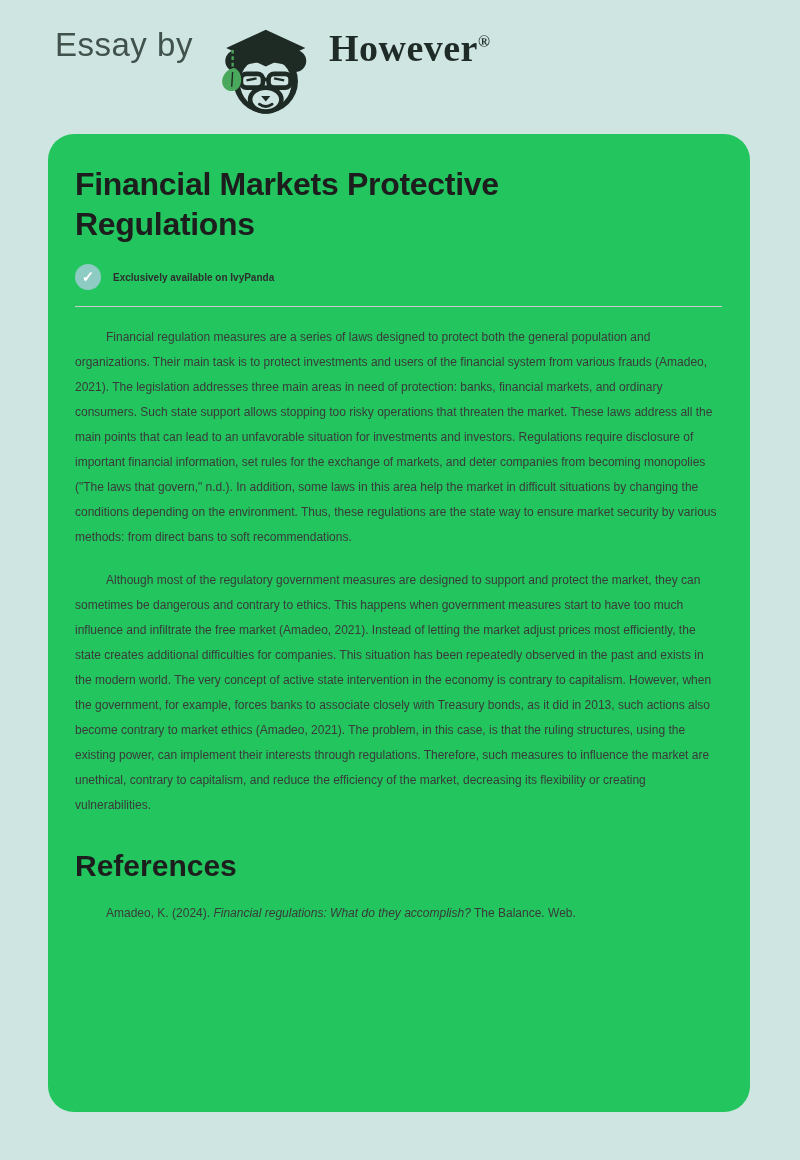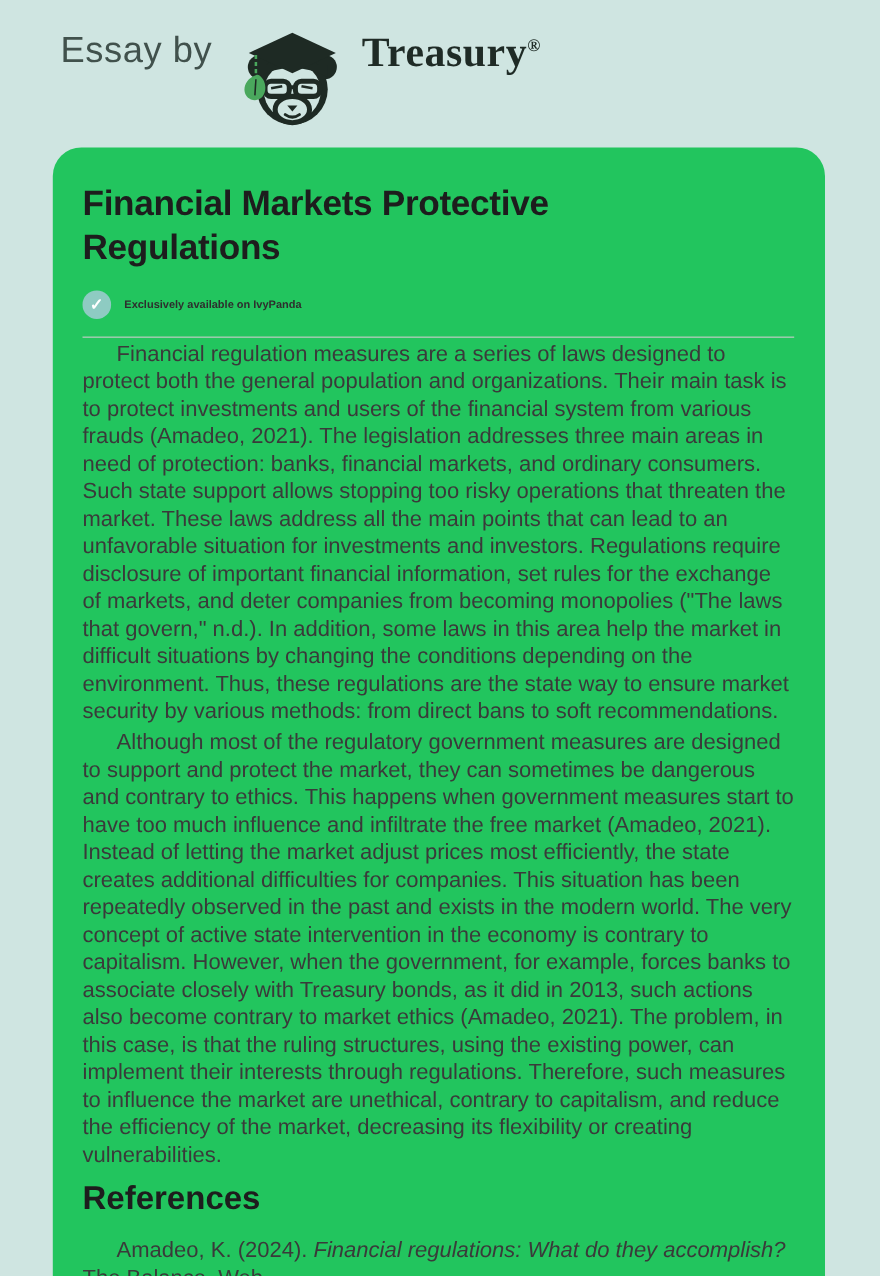--- a/index.html
+++ b/index.html
@@ -78,28 +78,28 @@
     font-weight: bold;
     font-size: 10px;
     color: #2e2e2e;
   }
   hr.divider {
     border: none;
     border-top: 1px solid #cccccc;
     margin: 0;
   }
   p.body-para {
-    margin: 3px 0 0 0;
-    font-size: 20px;
+    margin: 18px 0 0 0;
+    font-size: 12px;
     line-height: 25px;
     color: #3a3a3a;
     text-indent: 31px;
   }
   h2.refs-heading {
-    margin: 10px 0 0 0;
+    margin: 31px 0 0 0;
     font-size: 30px;
     font-weight: bold;
     color: #1d1d1d;
   }
   p.reference {
     margin-top: 18px;
   }
   p.reference em {
     font-style: italic;
   }
@@ -130,21 +130,21 @@
 
       <ellipse cx="63" cy="80" rx="17" ry="13" fill="#cfe5e1" stroke="#1e2a24" stroke-width="5"></ellipse>
       <path d="M58 76 L68 76 L63 82 Z" fill="#1e2a24"></path>
       <path d="M56 85 Q63 90 70 85" fill="none" stroke="#1e2a24" stroke-width="3" stroke-linecap="round"></path>
 
       <line x1="27" y1="26" x2="27" y2="48" stroke="#4aa85d" stroke-width="2.5" stroke-dasharray="4 3"></line>
       <path d="M27 46 C14 50 12 66 22 70 C34 74 40 60 34 50 C31 46 29 45 27 46 Z" fill="#4aa85d"></path>
       <line x1="27" y1="50" x2="26" y2="66" stroke="#1e2a24" stroke-width="1.5"></line>
     </svg>
   </span>
-  <span class="brand"><span>Treasury</span><sup>®</sup></span>
+  <span class="brand"><span>However</span><sup>®</sup></span>
 </header>
 
 <main class="card">
   <h1 class="title">Financial Markets Protective Regulations</h1>
 
   <div class="badge-row">
     <span class="check-circle">✓</span>
     <span class="badge-text">Exclusively available on IvyPanda</span>
   </div>
 

